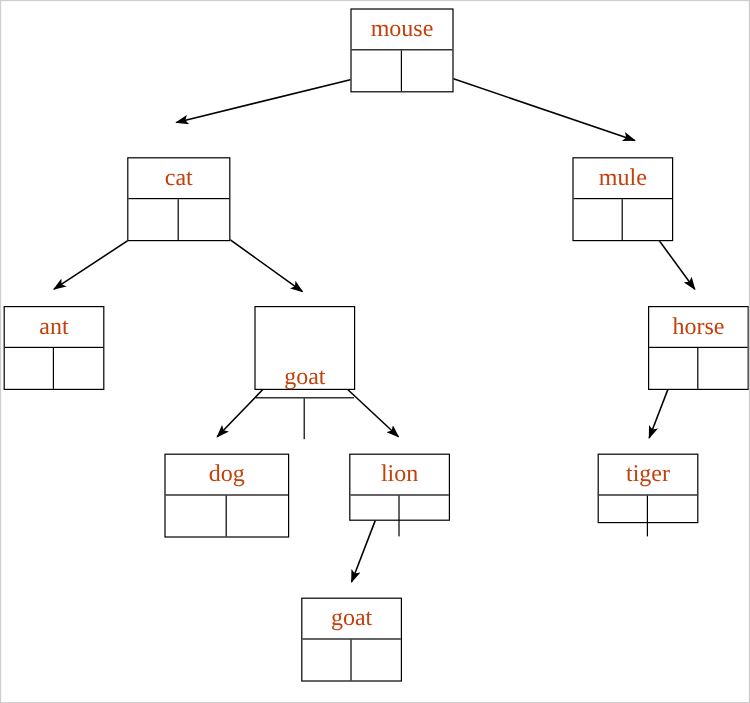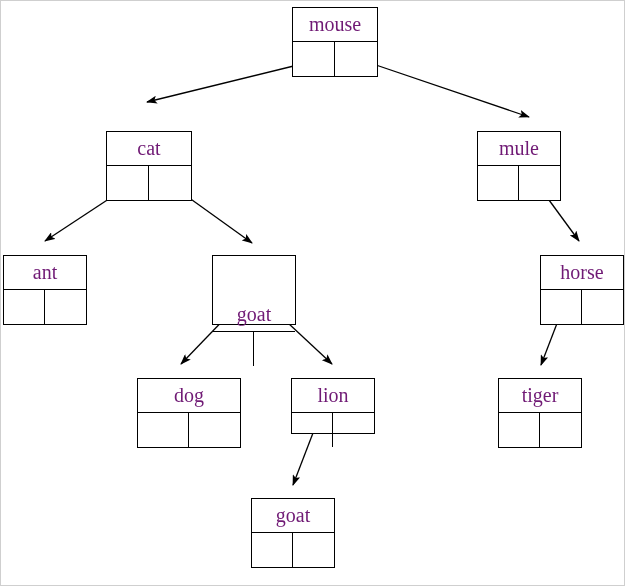--- a/index.html
+++ b/index.html
@@ -33,21 +33,21 @@
     box-sizing: border-box;
     background: #ffffff;
     border: 1.6px solid #000000;
   }
   .node-label {
     box-sizing: border-box;
     height: 34px;
     line-height: 33px;
     text-align: center;
     font-size: 20px;
-    color: #701a75;
+    color: #c2410c;
     border-bottom: 1.6px solid #000000;
     white-space: nowrap;
     overflow: hidden;
   }
   .node-cells {
     box-sizing: border-box;
     display: flex;
     height: 34px;
   }
   .cell {
@@ -133,21 +133,21 @@
           <div class="cell right"></div>
         </div>
       </div>
       <div class="node" style="left: 290px; top: 377px; width: 84px; height: 56px; background: rgb(255, 255, 255); border-color: rgb(0, 0, 0);">
         <div class="node-label" style="border-bottom-color: rgb(0, 0, 0);">lion</div>
         <div class="node-cells">
           <div class="cell left" style="border-right-color: rgb(0, 0, 0);"></div>
           <div class="cell right"></div>
         </div>
       </div>
-      <div class="node" style="left: 497px; top: 377px; width: 84px; height: 70px; background: rgb(255, 255, 255); border-color: rgb(0, 0, 0);">
+      <div class="node" style="left: 497px; top: 377px; width: 84px; height: 58px; background: rgb(255, 255, 255); border-color: rgb(0, 0, 0);">
         <div class="node-label" style="border-bottom-color: rgb(0, 0, 0);">tiger</div>
         <div class="node-cells">
           <div class="cell left" style="border-right-color: rgb(0, 0, 0);"></div>
           <div class="cell right"></div>
         </div>
       </div>
       <div class="node" style="left: 250px; top: 497px; width: 84px; height: 70px; background: rgb(255, 255, 255); border-color: rgb(0, 0, 0);">
         <div class="node-label" style="border-bottom-color: rgb(0, 0, 0);">goat</div>
         <div class="node-cells">
           <div class="cell left" style="border-right-color: rgb(0, 0, 0);"></div>

